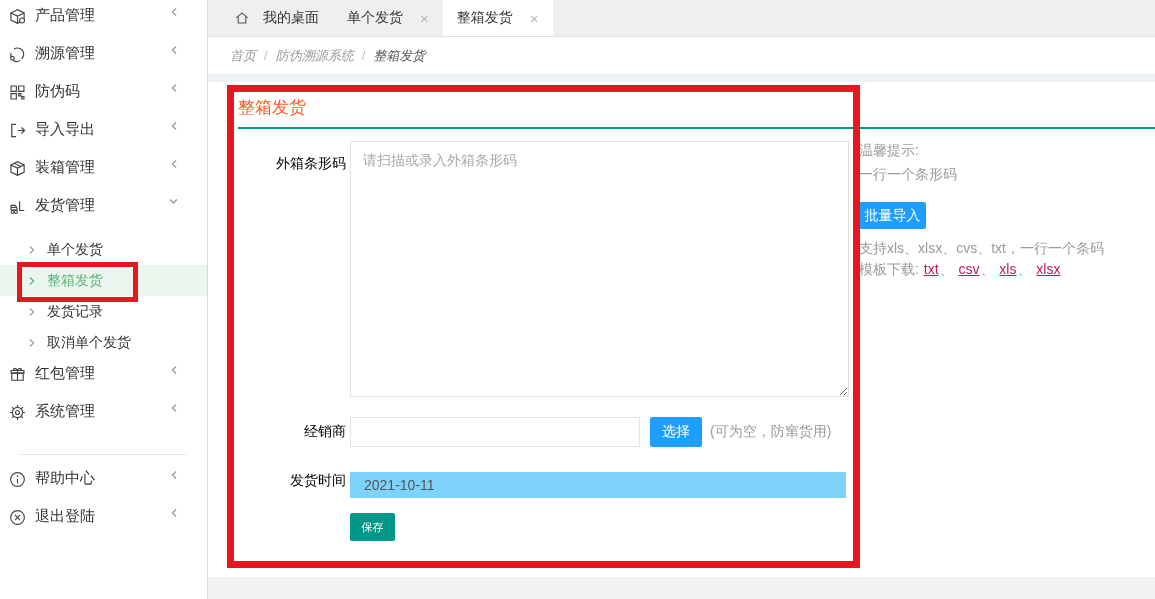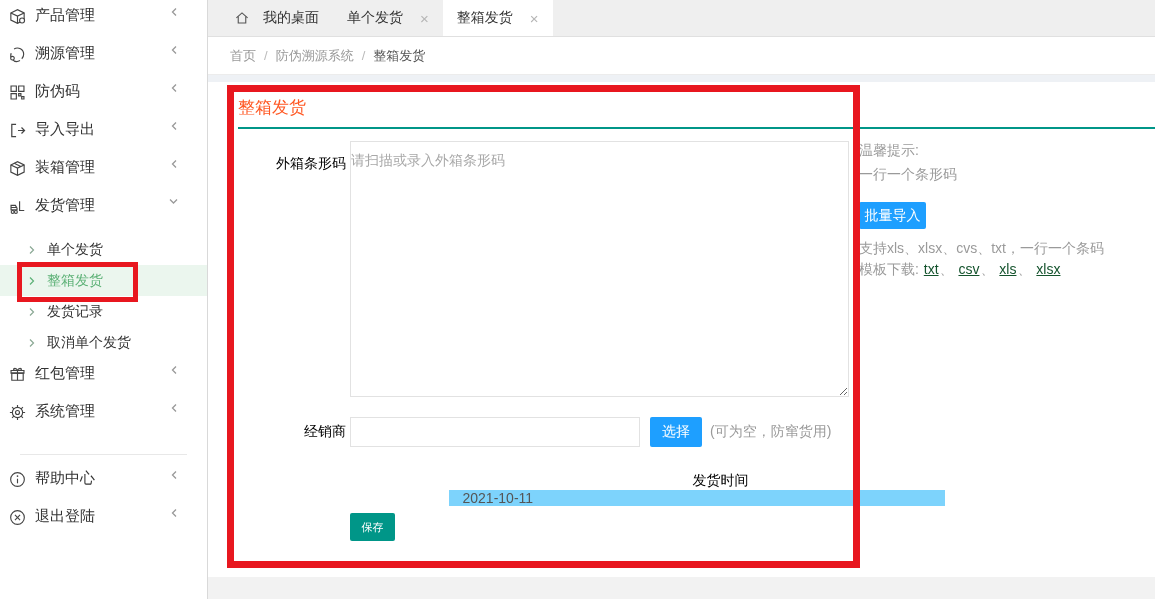--- a/index.html
+++ b/index.html
@@ -20,54 +20,54 @@
   .divider { border-top:1px solid #e8e8e8; margin:14px 20px 14px 20px; }
 
   
   .main { flex:1; display:flex; flex-direction:column; }
   .tabstrip { height:37px; background:#efefef; border-bottom:1px solid #e0e0e0; display:flex; align-items:stretch; padding-left:12px; }
   .tab { display:flex; align-items:center; padding:0 14px; font-size:14px; color:#333; cursor:pointer; white-space:nowrap;gap:7px; }
   .tab .home-ic { margin-right:6px; display:flex; }
   .tab .x { color:#b5b5b5; margin-left:10px; font-size:15px; }
   .tab.active { background:#fff; }
   .crumbbar { height:38px; background:#fff; border-bottom:1px solid #ececec; display:flex; align-items:center; padding-left:22px; font-size:13px; }
-  .crumb { color:#999; }
+  .crumb { color:#999;font-style:italic; }
   .crumb.last { color:#555; }
   .crumb-sep { color:#bbb; margin:0 8px; }
   .gapstrip { height:7px; background:#eef1f5; }
   .card { background:#fff; height:495px; position:relative; }
   .footstrip { height:22px; background:#f2f2f2; }
 
   
   .form-title { margin:14px 0 8px 30px; font-size:17px; color:#ff5722; }
   .title-line { height:2px; background:#009688; margin-left:30px; }
   .frow { display:flex; margin-left:30px; }
   .frow .flabel { width:108px; text-align:right; margin-right:4px; font-size:14px; color:#000000; flex:none; }
   .row-barcode { margin-top:12px; }
   .row-barcode .flabel { padding-top:14px; }
   .row-barcode textarea { width:499px; height:256px; border:1px solid #e2e2e2; resize:both;
-      font-family:Liberation Sans, sans-serif; font-size:14px; color:#333; padding:10px 0; outline:none; }
+      font-family:Liberation Sans, sans-serif; font-size:14px; color:#333; padding:10px 12px; outline:none; }
   .row-barcode textarea::placeholder { color:#a8a8a8; }
   .row-dealer { margin-top:19px; align-items:center; height:32px; }
   .row-dealer input { width:290px; height:30px; border:1px solid #e2e2e2; padding:0 10px; font-size:14px; outline:none; }
   .btn-blue { background:#1e9fff; color:#fff; border:none; font-size:14px; cursor:pointer; border-radius:2px; }
   .btn-choose { width:52px; height:30px; margin-left:10px; }
   .dealer-note { color:#9a9a9a; font-size:14px; margin-left:8px; }
-  .row-date { margin-top:24px; align-items:center; height:16px;flex-direction:column; }
+  .row-date { margin-top:24px; align-items:flex-start; height:16px; }
   .row-date input { width:496px; height:26px; background:#7dd3fc; border:none; color:#555; font-size:14px; padding:0 14px; }
   .row-save { margin-top:25px; }
   .btn-save { background:#009688; color:#fff; border:none; width:45px; height:28px; font-size:11px; border-radius:2px; cursor:pointer; }
 
   
   .tips { position:absolute; left:651px; top:56px; width:290px; font-size:14px; color:#9a9a9a; }
   .tips .tline { line-height:24px; }
   .btn-import { width:67px; height:27px; margin-top:16px; margin-bottom:9px; display:block; }
   .support-line { line-height:21px; }
   .tpl-line { line-height:21px; }
-  .tpl-line a { color:#14532d; text-decoration:underline; margin:12px 1px; cursor:pointer; }
+  .tpl-line a { color:#be185d; text-decoration:underline; margin:12px 1px; cursor:pointer; }
   .tpl-sep { color:#9a9a9a; }
 
   
   .anno { position:absolute; border-style:solid; border-color:#e8171f; pointer-events:none; z-index:50; }
   .anno-form { left:227px; top:85px; width:633px; height:483px; border-width:7px; }
   .anno-side { left:17px; top:262px; width:121px; height:40px; border-width:5px; }
 
   svg { display:block; }
 </style>
 </head>

